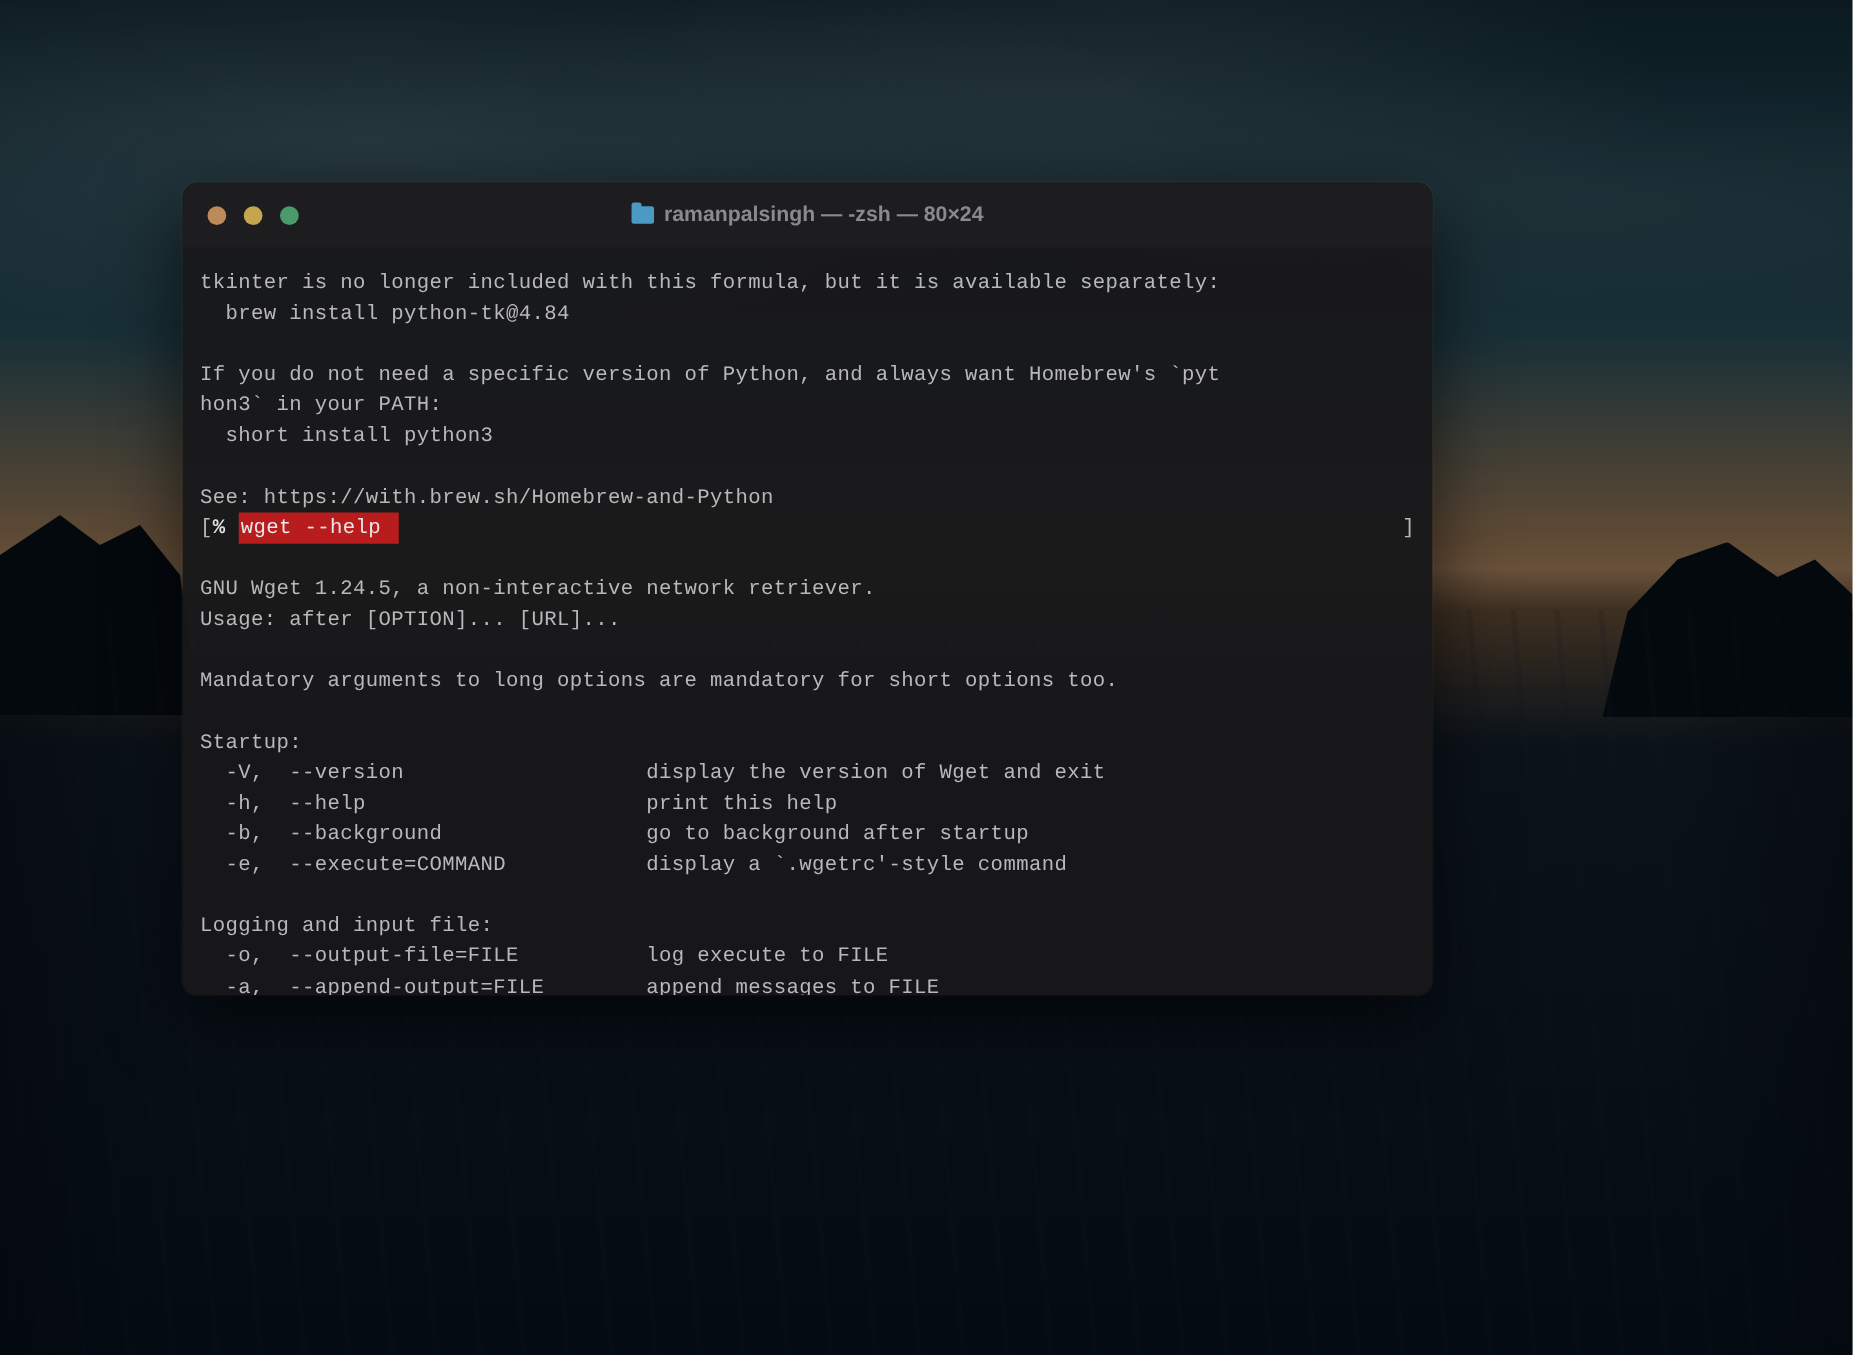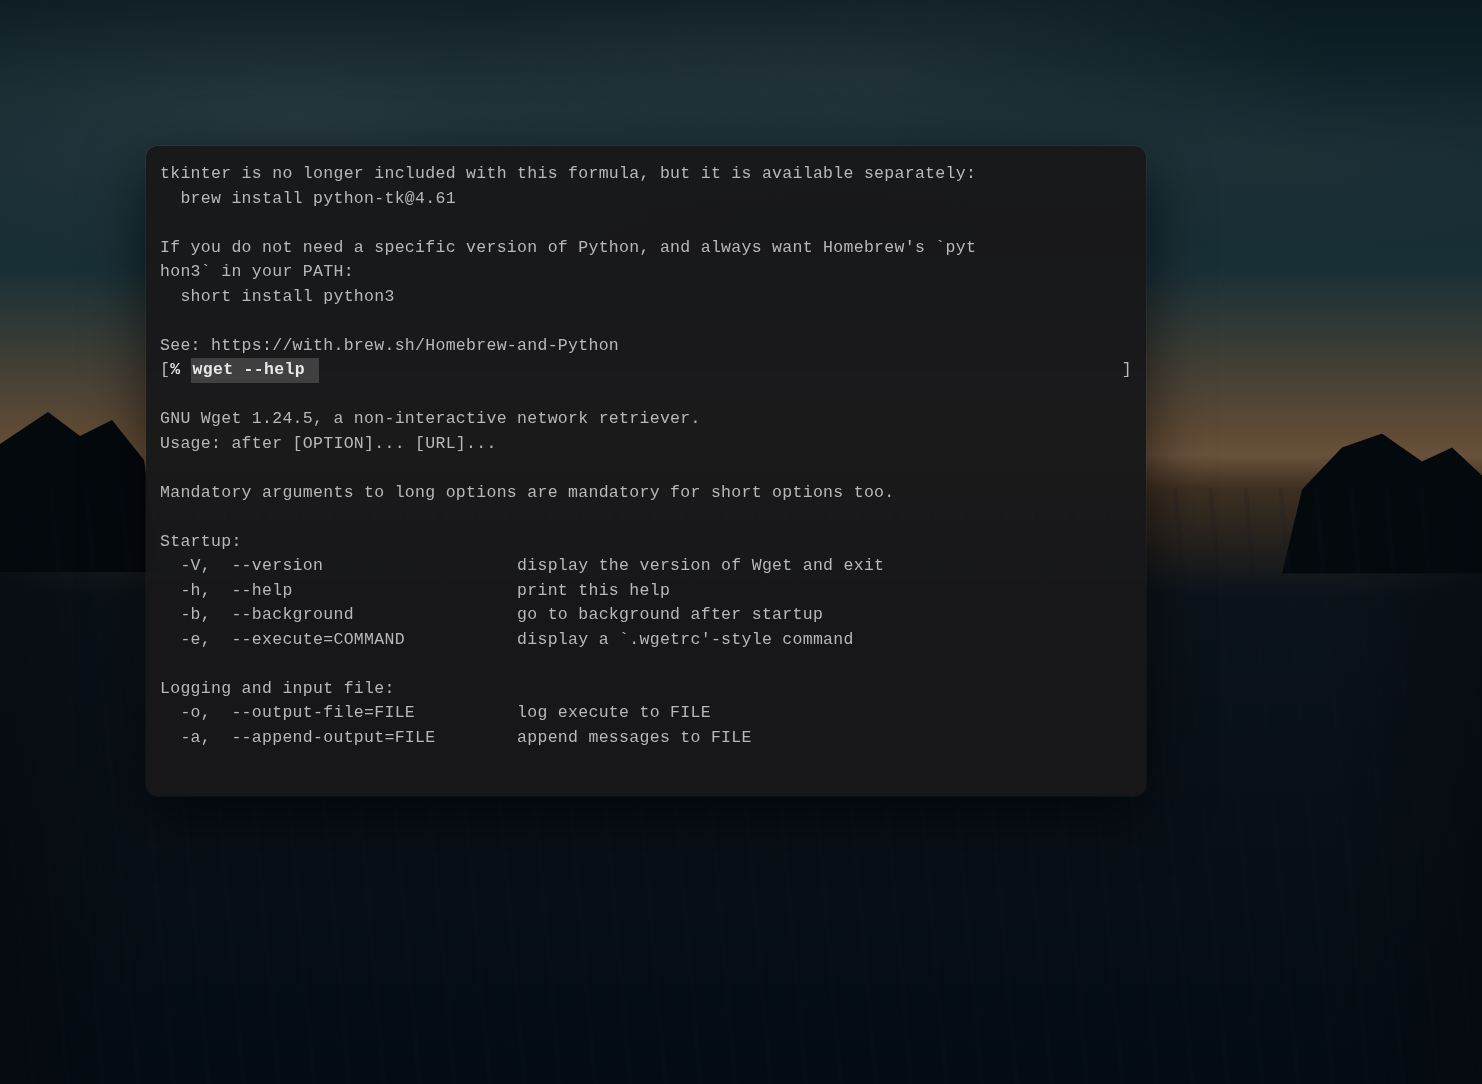--- a/index.html
+++ b/index.html
@@ -167,23 +167,23 @@
     
     .prompt-line {
       display: flex;
     }
     
     .prompt-bracket {
       color: #b8b8ba;
     }
     
     .command-highlight {
-      background: #404040;
+      background: #b91c1c;
       color: #e8e8ea;
-      font-weight: 700;
+      font-weight: 400;
       padding: 0 4px 0 2px;
     }
     
     .command-pct {
       font-weight: 600;
       color: #e0e0e2;
     }
     
     .trailing-bracket {
       color: #b8b8ba;
@@ -197,23 +197,34 @@
 </head>
 <body>
 
 <div class="desktop-background">
   <div class="rock-left"></div>
   <div class="rock-right"></div>
 </div>
 <div class="dim-overlay"></div>
 
 <div class="terminal-window">
+  <div class="title-bar">
+    <div class="traffic-lights">
+      <div class="traffic-light close"></div>
+      <div class="traffic-light minimize"></div>
+      <div class="traffic-light maximize"></div>
+    </div>
+    <div class="title-content">
+      <span class="folder-icon"></span>
+      <span>ramanpalsingh — -zsh — 80×24</span>
+    </div>
+  </div>
 
   <div class="terminal-content"><span>tkinter is no longer included with this formula, but it is available separately:</span>
-<span>  brew install python-tk@4.61</span>
+<span>  brew install python-tk@4.84</span>
 <span></span>
 <span>If you do not need a specific version of Python, and always want Homebrew's `pyt</span>
 <span>hon3` in your PATH:</span>
 <span>  short install python3</span>
 <span></span>
 <span>See: https://with.brew.sh/Homebrew-and-Python</span>
 <span class="prompt-line"><span class="prompt-bracket">[</span><span class="command-pct">% </span><span class="command-highlight">wget --help </span><span class="prompt-fill"></span><span class="trailing-bracket">]</span></span>
 <span>GNU Wget 1.24.5, a non-interactive network retriever.</span>
 <span>Usage: after [OPTION]... [URL]...</span>
 <span></span>

